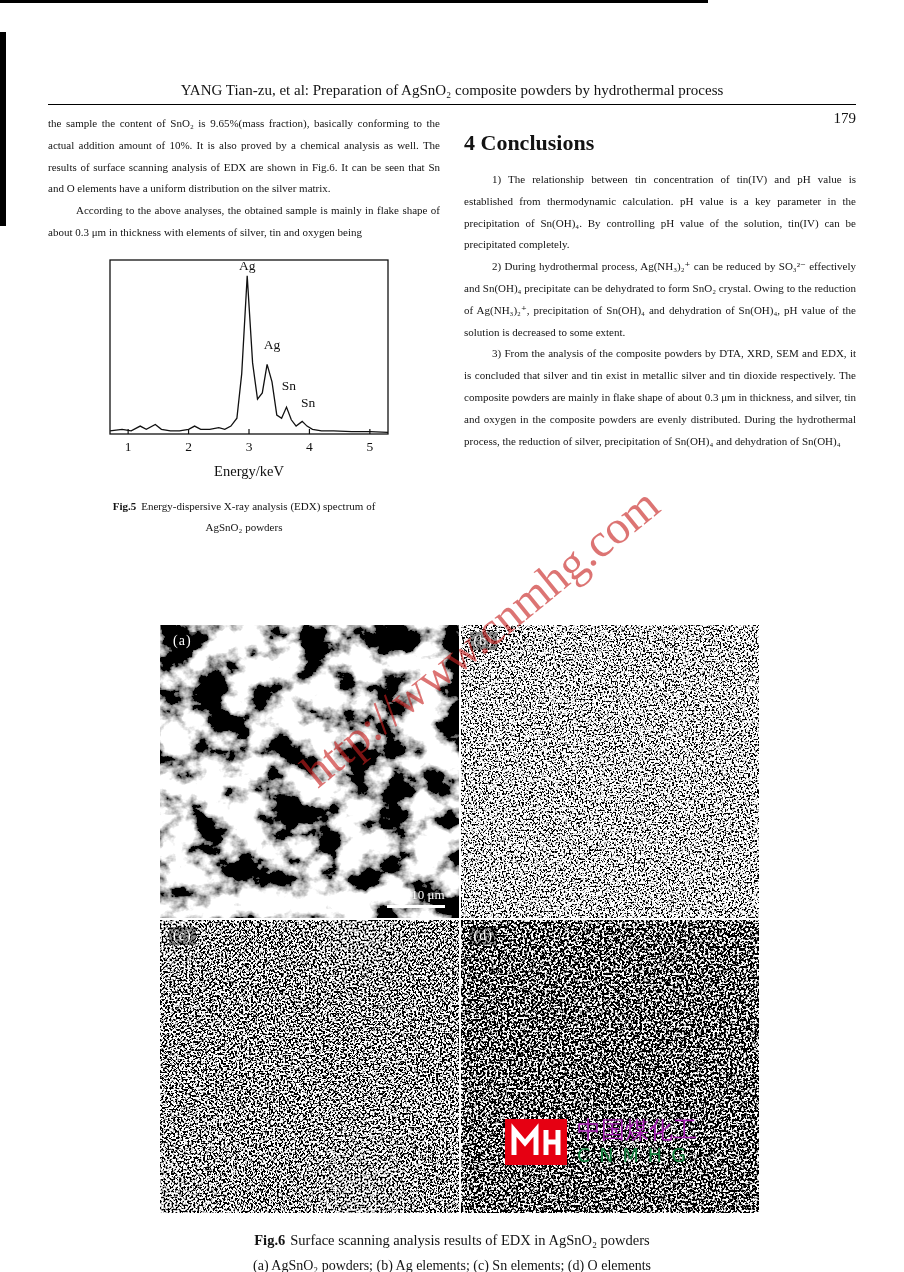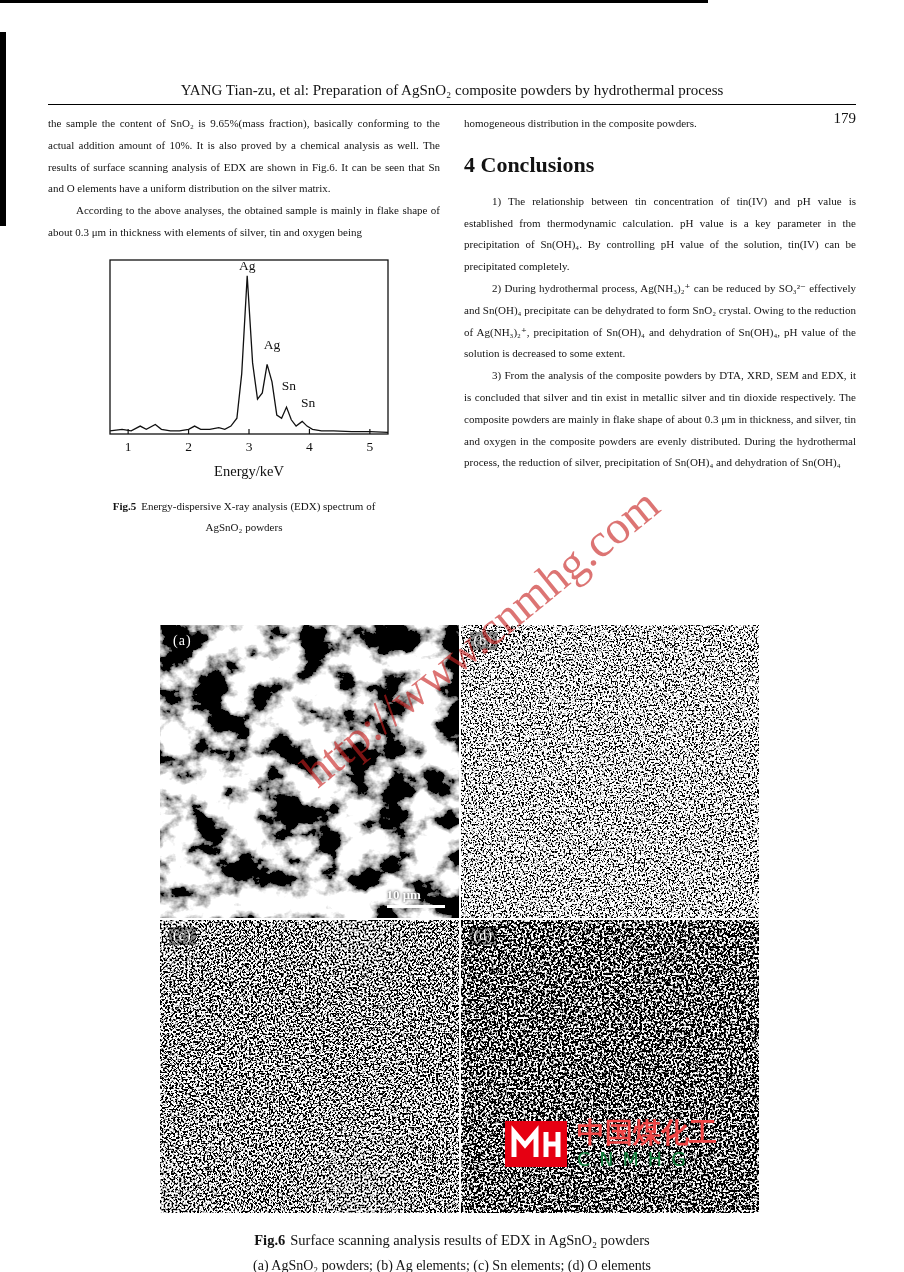--- a/index.html
+++ b/index.html
@@ -34,28 +34,28 @@
   .fig6{
     position:absolute;top:625px;left:160px;width:599px;height:588px;
     display:grid;grid-template-columns:1fr 1fr;grid-template-rows:1fr 1fr;gap:2px;background:#fff;
   }
   .sem-panel{position:relative;background:#141414;overflow:hidden;}
   .noise{position:absolute;left:0;top:0;width:100%;height:100%;}
   .panel-label{
     position:absolute;top:7px;left:9px;color:#fff;font-size:14px;line-height:16px;
     background:rgba(0,0,0,0.45);padding:1px 4px;letter-spacing:1px;
   }
-  .scale-bar{position:absolute;right:14px;bottom:10px;text-align:left;color:#fff;font-size:13px;
-    text-shadow:0 0 3px #000;font-weight:bold;}
+  .scale-bar{position:absolute;right:14px;bottom:10px;text-align:right;color:#fff;font-size:13px;
+    text-shadow:0 0 3px #000;}
   .scale-line{height:3px;width:58px;background:#fff;margin-top:2px;}
 
   .logo{position:absolute;left:345px;top:492px;display:flex;align-items:center;gap:10px;z-index:3;}
   .logo-mark{width:62px;height:46px;background:#e60012;flex:0 0 auto;}
   .logo-texts{display:flex;flex-direction:column;line-height:1.15;}
-  .logo-cn{color:#ef4444;font-size:28px;font-weight:bold;font-family:"DejaVu Sans","Liberation Sans",sans-serif;}
+  .logo-cn{color:#a21caf;font-size:24px;font-weight:normal;font-family:"DejaVu Sans","Liberation Sans",sans-serif;}
   .logo-en{color:#15803d;font-size:19px;letter-spacing:9px;font-family:"DejaVu Sans","Liberation Sans",sans-serif;}
 
   .fig6-caption{position:absolute;top:1230px;left:0;width:904px;font-size:14.5px;line-height:21px;}
   .fig6-caption .sub{margin-top:4px;font-size:14px;}
 
   .watermark{
     position:absolute;left:130px;top:610px;width:700px;text-align:center;
     transform:rotate(-39deg);font-size:47px;color:#c8201f;opacity:0.62;
     z-index:5;pointer-events:none;white-space:nowrap;
     font-family:"Liberation Serif","DejaVu Serif",serif;
@@ -104,21 +104,20 @@
         <figcaption class="caption">
           <div class="caption-line">
             <span class="caption-label">Fig.5</span><span>Energy-dispersive X-ray analysis (EDX) spectrum of</span>
           </div>
           <div class="caption-line">AgSnO₂ powders</div>
         </figcaption>
       </figure>
     </div>
 
     <div class="col">
-      <p class="body-text">homogeneous distribution in the composite powders.</p>
       <h2 class="section-heading">4 Conclusions</h2>
       <p class="body-text indent">1) The relationship between tin concentration of tin(IV) and pH value is established from thermodynamic calculation. pH value is a key parameter in the precipitation of Sn(OH)₄. By controlling pH value of the solution, tin(IV) can be precipitated completely.</p>
       <p class="body-text indent">2) During hydrothermal process, Ag(NH₃)₂⁺ can be reduced by SO₃²⁻ effectively and Sn(OH)₄ precipitate can be dehydrated to form SnO₂ crystal. Owing to the reduction of Ag(NH₃)₂⁺, precipitation of Sn(OH)₄ and dehydration of Sn(OH)₄, pH value of the solution is decreased to some extent.</p>
       <p class="body-text indent">3) From the analysis of the composite powders by DTA, XRD, SEM and EDX, it is concluded that silver and tin exist in metallic silver and tin dioxide respectively. The composite powders are mainly in flake shape of about 0.3 μm in thickness, and silver, tin and oxygen in the composite powders are evenly distributed. During the hydrothermal process, the reduction of silver, precipitation of Sn(OH)₄ and dehydration of Sn(OH)₄</p>
     </div>
 
   </div>
 
   <div class="fig6">
 

